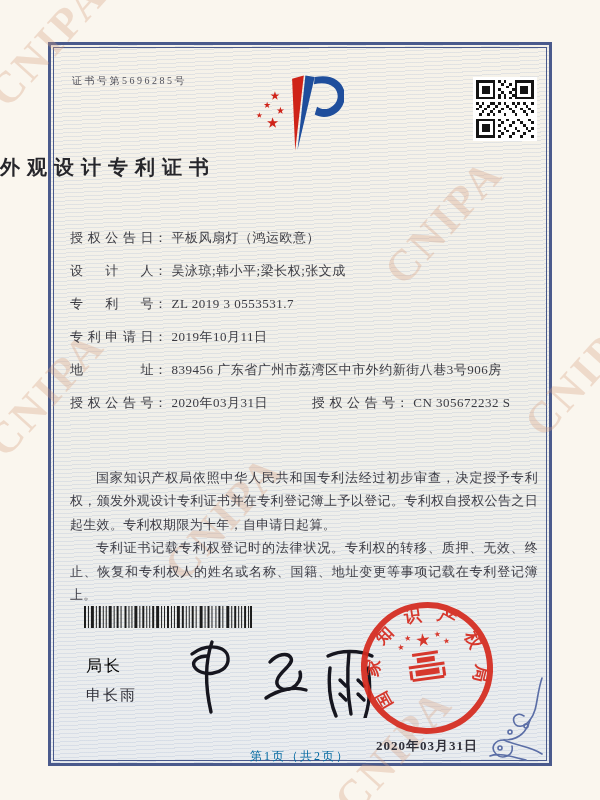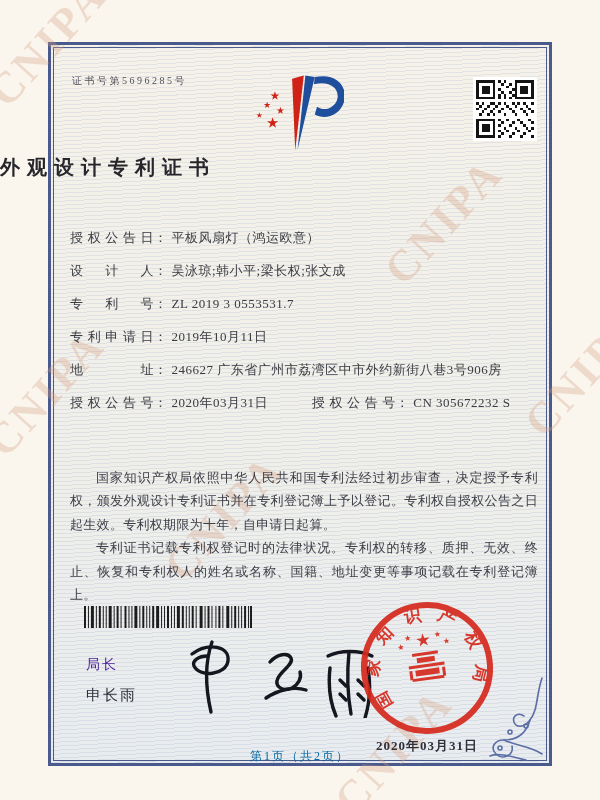--- a/index.html
+++ b/index.html
@@ -37,21 +37,21 @@
   .fcolon{display:inline-block;margin-right:4px;}
   .fvalue{letter-spacing:0.5px;}
   .frow-double .fgroup2{margin-left:40px;}
 
   .paras{position:absolute;left:70px;top:466px;width:468px;font-size:13px;
       color:#3d3d46;line-height:1.8;text-align:justify;letter-spacing:0.3px;}
   .paras p{margin:0;text-indent:2em;}
 
   .barcode{position:absolute;left:84px;top:606px;}
 
-  .signer-title{position:absolute;left:86px;top:656px;font-size:14px;color:#4c1d95;
+  .signer-title{position:absolute;left:86px;top:656px;font-size:16px;color:#000000;
       letter-spacing:2px;font-family:"Liberation Sans",sans-serif;}
   .signer-name{position:absolute;left:86px;top:686px;font-size:15px;color:#2f2f38;
       letter-spacing:2px;font-family:"Liberation Sans",sans-serif;}
   .signature{position:absolute;left:178px;top:628px;}
 
   .seal{position:absolute;left:357px;top:598px;z-index:3;}
   .seal-date{position:absolute;left:352px;top:737px;width:150px;text-align:center;
       font-size:13px;font-weight:bold;color:#30303a;letter-spacing:1px;z-index:4;}
 
   .page-info{position:absolute;left:0;top:748px;width:600px;text-align:center;
@@ -122,21 +122,21 @@
       <div class="frow">
         <span class="flabel">设计人</span><span class="fcolon">：</span><span class="fvalue">吴泳琼;韩小平;梁长权;张文成</span>
       </div>
       <div class="frow">
         <span class="flabel">专利号</span><span class="fcolon">：</span><span class="fvalue">ZL 2019 3 0553531.7</span>
       </div>
       <div class="frow">
         <span class="flabel">专利申请日</span><span class="fcolon">：</span><span class="fvalue">2019年10月11日</span>
       </div>
       <div class="frow">
-        <span class="flabel">地址</span><span class="fcolon">：</span><span class="fvalue">246627 广东省广州市荔湾区中市外约新街八巷3号906房</span>
+        <span class="flabel">地址</span><span class="fcolon">：</span><span class="fvalue">839456 广东省广州市荔湾区中市外约新街八巷3号906房</span>
       </div>
       <div class="frow frow-double">
         <span class="fgroup1">
           <span class="flabel">授权公告号</span><span class="fcolon">：</span><span class="fvalue">2020年03月31日</span>
         </span>
         <span class="fgroup2">
           <span class="flabel">授权公告号</span><span class="fcolon">：</span><span class="fvalue">CN 305672232 S</span>
         </span>
       </div>
     </div>

